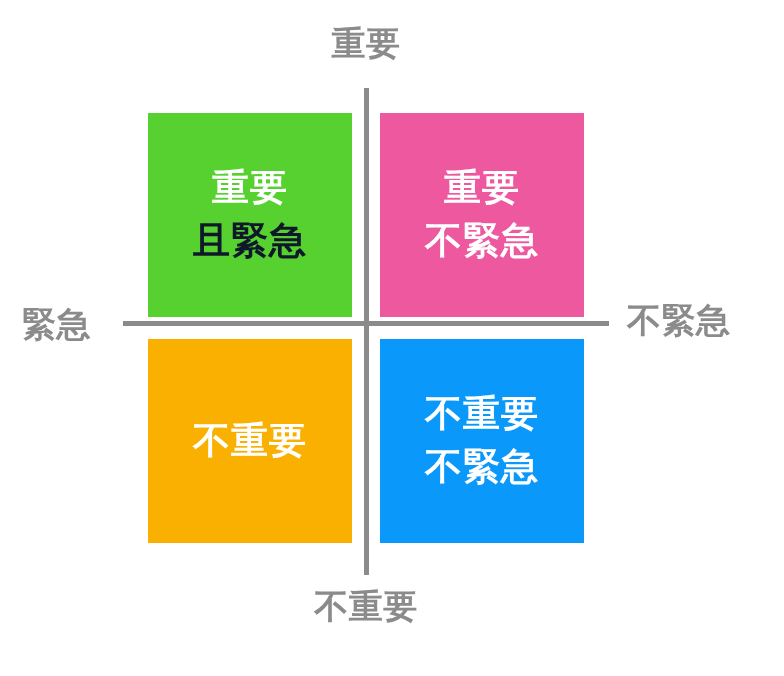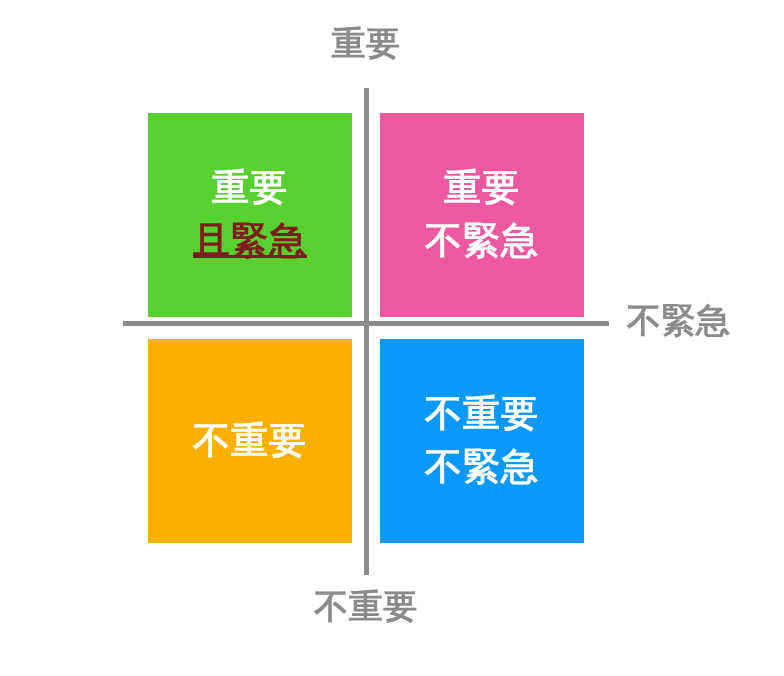--- a/index.html
+++ b/index.html
@@ -110,25 +110,26 @@
 </head>
 <body style="background: rgb(255, 255, 255);">
 
 <div id="matrix-root">
 
   <div class="axis-line" id="axis-vertical" style="background: rgb(139, 139, 139);"></div>
   <div class="axis-line" id="axis-horizontal" style="background: rgb(139, 139, 139);"></div>
 
   <div class="axis-label" id="label-top" style="color: rgb(139, 139, 139);">重要</div>
   <div class="axis-label" id="label-bottom" style="color: rgb(139, 139, 139);">不重要</div>
+  <div class="axis-label" id="label-left" style="color: rgb(139, 139, 139);">緊急</div>
   <div class="axis-label" id="label-right" style="color: rgb(139, 139, 139);">不緊急</div>
 
   <div class="quadrant" id="quadrant-important-urgent" style="background: rgb(86, 209, 47);">
     <span class="q-line" style="color: rgb(255, 255, 255);">重要</span>
-    <span class="q-line" style="color: #7f1d1d; text-decoration: underline;">且緊急</span>
+    <span class="q-line" style="color: #0f172a;">且緊急</span>
   </div>
 
   <div class="quadrant" id="quadrant-important-not-urgent" style="background: rgb(237, 88, 159);">
     <span class="q-line" style="color: rgb(255, 255, 255);">重要</span>
     <span class="q-line" style="color: rgb(255, 255, 255);">不緊急</span>
   </div>
 
   <div class="quadrant" id="quadrant-not-important-urgent" style="background: rgb(249, 176, 0);">
     <span class="q-line" style="color: rgb(255, 255, 255);">不重要</span>
   </div>

